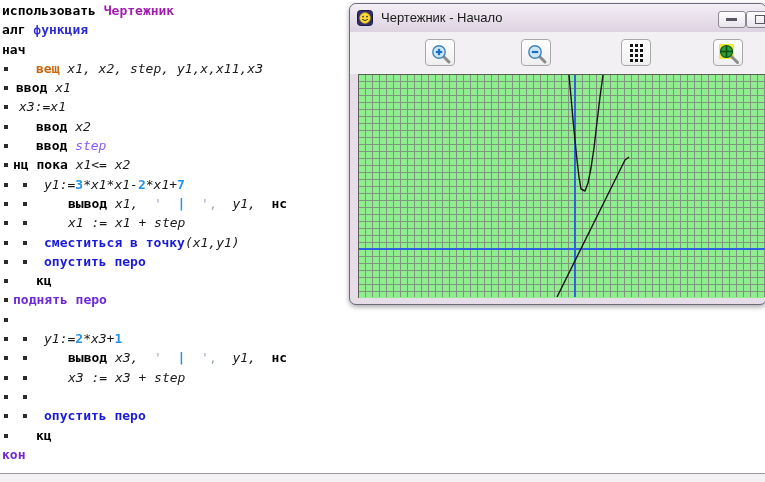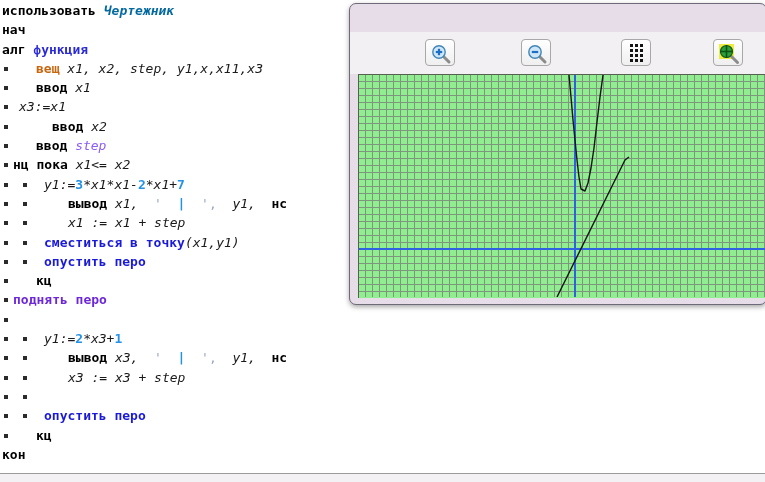--- a/index.html
+++ b/index.html
@@ -52,50 +52,68 @@
   #cframe{position:absolute;left:8px;top:70px;width:408px;height:223px;
           border-top:1px solid #55604f;border-left:1px solid #55604f;
           overflow:hidden;background:#90ee90;}
 </style>
 </head>
 <body>
 
 <div id="stage">
 
   <div id="code">
-      <div class="cl"><span class="ct" style="padding-left: 2px;"><span class="kw" style="color: rgb(0, 0, 0);">использовать </span><span class="grn" style="color: #0369a1; font-style: italic;">Чертежник</span></span></div>
+      <div class="cl"><span class="ct" style="padding-left: 2px;"><span class="kw" style="color: rgb(0, 0, 0);">использовать </span><span class="grn" style="color: #a21caf;">Чертежник</span></span></div>
+      <div class="cl"><span class="ct" style="padding-left: 2px;"><span class="kw" style="color: rgb(0, 0, 0);">алг </span><span class="fn" style="color: rgb(43, 43, 214);">функция</span></span></div>
       <div class="cl"><span class="ct" style="padding-left: 2px;"><span class="kw" style="color: rgb(0, 0, 0);">нач</span></span></div>
-      <div class="cl"><span class="ct" style="padding-left: 2px;"><span class="kw" style="color: rgb(0, 0, 0);">алг </span><span class="fn" style="color: rgb(43, 43, 214);">функция</span></span></div>
       <div class="cl"><span class="bullet" style="left: 4px;"></span><span class="ct" style="padding-left: 36px;"><span class="typ" style="color: rgb(201, 102, 14);">вещ </span><span class="it" style="color: rgb(26, 26, 26);">x1, x2, step, y1,x,x11,x3</span></span></div>
-      <div class="cl"><span class="bullet" style="left: 4px;"></span><span class="ct" style="padding-left: 36px;"><span class="kw" style="color: rgb(0, 0, 0);">ввод </span><span class="it" style="color: rgb(26, 26, 26);">x1</span></span></div>
+      <div class="cl"><span class="bullet" style="left: 4px;"></span><span class="ct" style="padding-left: 16px;"><span class="kw" style="color: rgb(0, 0, 0);">ввод </span><span class="it" style="color: rgb(26, 26, 26);">x1</span></span></div>
       <div class="cl"><span class="bullet" style="left: 4px;"></span><span class="ct" style="padding-left: 19px;"><span class="it" style="color: rgb(26, 26, 26);">x3:=x1</span></span></div>
-      <div class="cl"><span class="bullet" style="left: 4px;"></span><span class="ct" style="padding-left: 52px;"><span class="kw" style="color: rgb(0, 0, 0);">ввод </span><span class="it" style="color: rgb(26, 26, 26);">x2</span></span></div>
+      <div class="cl"><span class="bullet" style="left: 4px;"></span><span class="ct" style="padding-left: 36px;"><span class="kw" style="color: rgb(0, 0, 0);">ввод </span><span class="it" style="color: rgb(26, 26, 26);">x2</span></span></div>
       <div class="cl"><span class="bullet" style="left: 4px;"></span><span class="ct" style="padding-left: 36px;"><span class="kw" style="color: rgb(0, 0, 0);">ввод </span><span class="it" style="color: #8b5cf6;">step</span></span></div>
       <div class="cl"><span class="bullet" style="left: 4px;"></span><span class="ct" style="padding-left: 13px;"><span class="kw" style="color: rgb(0, 0, 0);">нц пока </span><span class="it" style="color: rgb(26, 26, 26);">x1&lt;= x2</span></span></div>
       <div class="cl"><span class="bullet" style="left: 4px;"></span><span class="bullet" style="left: 23px;"></span><span class="ct" style="padding-left: 44px;"><span class="it" style="color: rgb(26, 26, 26);">y1:=</span><span class="num" style="color: rgb(36, 146, 230);">3</span><span class="it" style="color: rgb(26, 26, 26);">*x1*x1-</span><span class="num" style="color: rgb(36, 146, 230);">2</span><span class="it" style="color: rgb(26, 26, 26);">*x1+</span><span class="num" style="color: rgb(36, 146, 230);">7</span></span></div>
       <div class="cl"><span class="bullet" style="left: 4px;"></span><span class="bullet" style="left: 23px;"></span><span class="ct" style="padding-left: 68px;"><span class="kw" style="color: rgb(0, 0, 0);">вывод </span><span class="it" style="color: rgb(26, 26, 26);">x1,  </span><span class="q" style="color: rgb(152, 166, 196);">'  </span><span class="bar" style="color: rgb(36, 146, 230);">|</span><span class="q" style="color: rgb(152, 166, 196);">  ',  </span><span class="it" style="color: rgb(26, 26, 26);">y1,  </span><span class="kw" style="color: rgb(0, 0, 0);">нс</span></span></div>
       <div class="cl"><span class="bullet" style="left: 4px;"></span><span class="bullet" style="left: 23px;"></span><span class="ct" style="padding-left: 68px;"><span class="it" style="color: rgb(26, 26, 26);">x1 := x1 + step</span></span></div>
       <div class="cl"><span class="bullet" style="left: 4px;"></span><span class="bullet" style="left: 23px;"></span><span class="ct" style="padding-left: 44px;"><span class="act" style="color: rgb(26, 26, 217);">сместиться в точку</span><span class="it" style="color: rgb(26, 26, 26);">(x1,y1)</span></span></div>
       <div class="cl"><span class="bullet" style="left: 4px;"></span><span class="bullet" style="left: 23px;"></span><span class="ct" style="padding-left: 44px;"><span class="act" style="color: rgb(26, 26, 217);">опустить перо</span></span></div>
       <div class="cl"><span class="bullet" style="left: 4px;"></span><span class="ct" style="padding-left: 36px;"><span class="kw" style="color: rgb(0, 0, 0);">кц</span></span></div>
       <div class="cl"><span class="bullet" style="left: 4px;"></span><span class="ct" style="padding-left: 13px;"><span class="act" style="color: #6d28d9;">поднять перо</span></span></div>
       <div class="cl"><span class="bullet" style="left: 4px;"></span></div>
       <div class="cl"><span class="bullet" style="left: 4px;"></span><span class="bullet" style="left: 23px;"></span><span class="ct" style="padding-left: 44px;"><span class="it" style="color: rgb(26, 26, 26);">y1:=</span><span class="num" style="color: rgb(36, 146, 230);">2</span><span class="it" style="color: rgb(26, 26, 26);">*x3+</span><span class="num" style="color: rgb(36, 146, 230);">1</span></span></div>
       <div class="cl"><span class="bullet" style="left: 4px;"></span><span class="bullet" style="left: 23px;"></span><span class="ct" style="padding-left: 68px;"><span class="kw" style="color: rgb(0, 0, 0);">вывод </span><span class="it" style="color: rgb(26, 26, 26);">x3,  </span><span class="q" style="color: rgb(152, 166, 196);">'  </span><span class="bar" style="color: rgb(36, 146, 230);">|</span><span class="q" style="color: rgb(152, 166, 196);">  ',  </span><span class="it" style="color: rgb(26, 26, 26);">y1,  </span><span class="kw" style="color: rgb(0, 0, 0);">нс</span></span></div>
       <div class="cl"><span class="bullet" style="left: 4px;"></span><span class="bullet" style="left: 23px;"></span><span class="ct" style="padding-left: 68px;"><span class="it" style="color: rgb(26, 26, 26);">x3 := x3 + step</span></span></div>
       <div class="cl"><span class="bullet" style="left: 4px;"></span><span class="bullet" style="left: 23px;"></span></div>
       <div class="cl"><span class="bullet" style="left: 4px;"></span><span class="bullet" style="left: 23px;"></span><span class="ct" style="padding-left: 44px;"><span class="act" style="color: rgb(26, 26, 217);">опустить перо</span></span></div>
       <div class="cl"><span class="bullet" style="left: 4px;"></span><span class="ct" style="padding-left: 36px;"><span class="kw" style="color: rgb(0, 0, 0);">кц</span></span></div>
-      <div class="cl"><span class="ct" style="padding-left: 2px;"><span class="kw" style="color: #000000;">кон</span></span></div>
+      <div class="cl"><span class="ct" style="padding-left: 2px;"><span class="kw" style="color: #6d28d9;">кон</span></span></div>
     </div>
 
   <div id="sep"></div>
 
   <div id="win">
 
+    <div id="titlebar">
+      <span id="appicon">
+        <svg width="16" height="16" viewBox="0 0 16 16">
+          <rect x="0.5" y="0.5" width="15" height="15" rx="3" fill="#332e6b" stroke="#1d1a42"></rect>
+          <circle cx="8" cy="8" r="5.4" fill="#ffd937" stroke="#b89a12" stroke-width="0.6"></circle>
+          <circle cx="6" cy="6.6" r="0.9" fill="#3a3a3a"></circle>
+          <circle cx="10" cy="6.6" r="0.9" fill="#3a3a3a"></circle>
+          <path d="M5.4 9.6 Q8 11.8 10.6 9.6" fill="none" stroke="#3a3a3a" stroke-width="1" stroke-linecap="round"></path>
+        </svg>
+      </span>
+      <span id="wtitle">Чертежник - Начало</span>
+      <span id="btn-min" class="winbtn">
+        <span class="glyph-dash"></span>
+      </span>
+      <span id="btn-max" class="winbtn">
+        <span class="glyph-box"></span>
+      </span>
+    </div>
 
     <div id="toolbar">
       <button id="tb-zoomin" class="tbtn">
         <svg width="22" height="22" viewBox="0 0 22 22">
           <line x1="13.5" y1="13.5" x2="19" y2="19" stroke="#8c8c8c" stroke-width="3" stroke-linecap="round"></line>
           <circle cx="9" cy="9" r="6.2" fill="#cfe6f7" stroke="#4286b8" stroke-width="1.4"></circle>
           <line x1="5.8" y1="9" x2="12.2" y2="9" stroke="#1c6fc4" stroke-width="2.2"></line>
           <line x1="9" y1="5.8" x2="9" y2="12.2" stroke="#1c6fc4" stroke-width="2.2"></line>
         </svg>
       </button>

